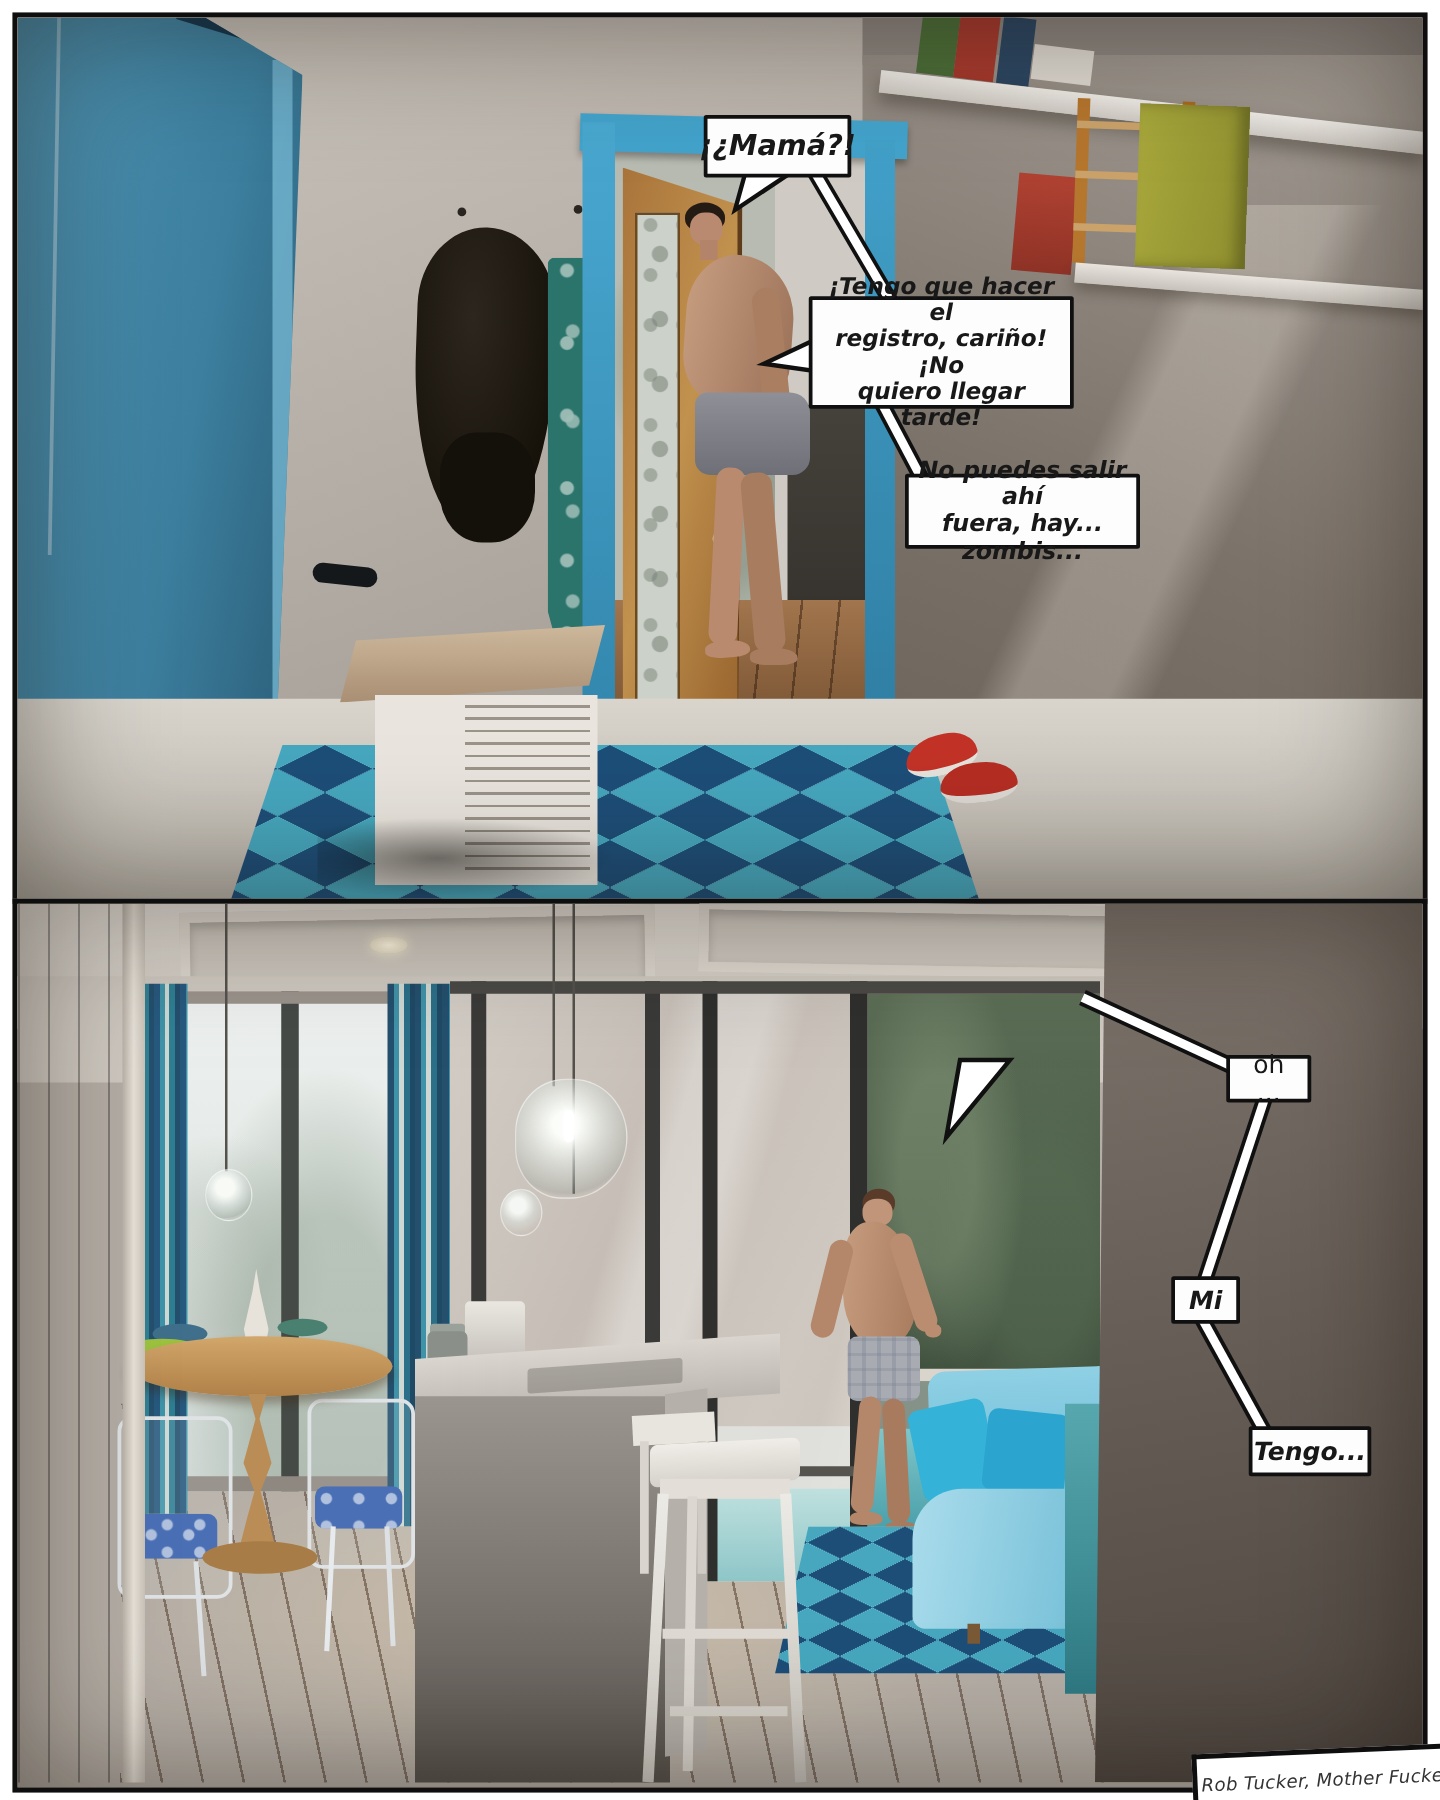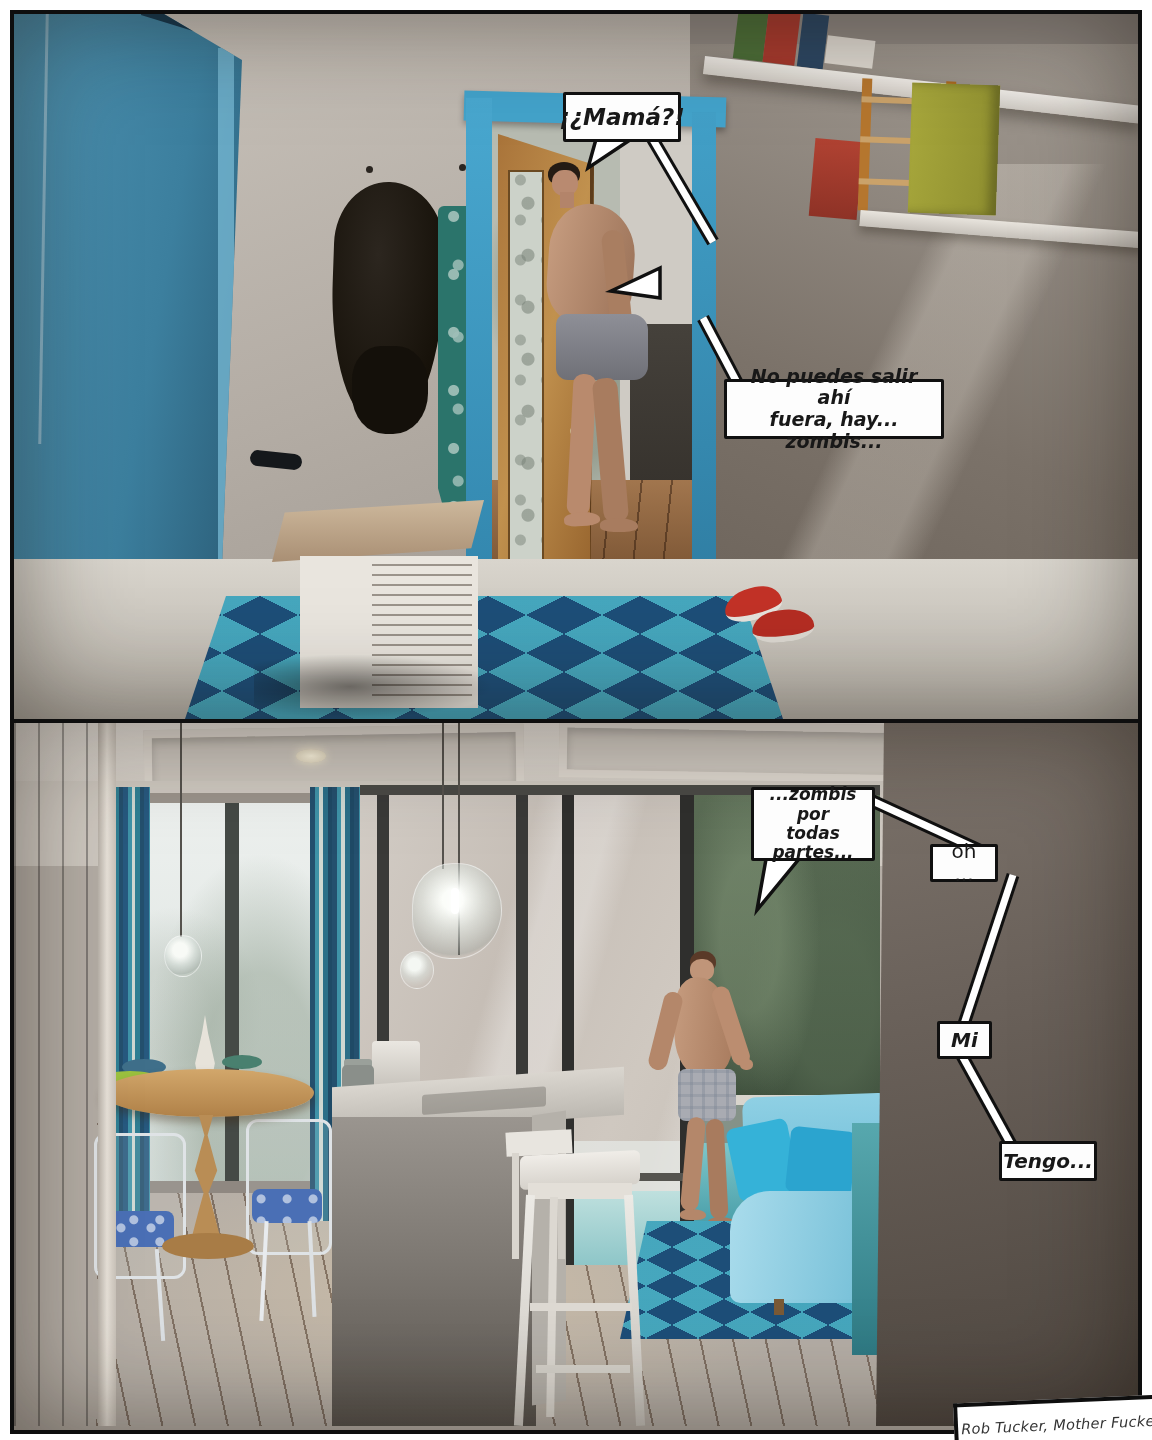--- a/index.html
+++ b/index.html
@@ -265,26 +265,26 @@
       <path d="M960,1052 L1014,1150"></path>
     </g>
     <g fill="#ffffff" stroke="#101010" stroke-width="3.5" stroke-linejoin="miter">
       <polygon points="598,132 588,168 642,132"></polygon>
       <polygon points="660,268 611,291 660,298"></polygon>
       <polygon points="768,848 757,910 808,848"></polygon>
     </g>
   </svg>
 
   <div class="bubble" style="left:563px;top:92px;width:118px;height:50px;font-size:23px;">¡¿Mamá?!</div>
-  <div class="bubble" style="left:724px;top:379px;width:220px;height:60px;font-size:19px;">No puedes salir ahí
+  <div class="bubble" style="left:647px;top:237px;width:212px;height:90px;font-size:18.5px;">¡Tengo que hacer el
+registro, cariño! ¡No
+quiero llegar tarde!</div>
+  <div class="bubble" style="left:724px;top:379px;width:188px;height:60px;font-size:19px;">No puedes salir ahí
 fuera, hay... zombis...</div>
-  <div class="bubble" style="left:751px;top:787px;width:124px;height:74px;font-size:17px;">...zombis por
-todas
-partes...</div>
-  <div class="bubble" style="left:930px;top:844px;width:68px;height:38px;font-size:20px;font-style:normal;font-weight:500;">oh ...</div>
+  <div class="bubble" style="left:981px;top:844px;width:68px;height:38px;font-size:20px;font-style:normal;font-weight:500;">oh ...</div>
   <div class="bubble" style="left:937px;top:1021px;width:55px;height:38px;font-size:20px;">Mi</div>
   <div class="bubble" style="left:999px;top:1141px;width:98px;height:40px;font-size:20px;">Tengo...</div>
 
   <div class="abs" style="left:954px;top:1399px;width:206px;height:44px;background:#ffffff;border-top:4px solid #0e0e0e;border-left:4px solid #0e0e0e;transform:rotate(-2.5deg);z-index:30;display:flex;align-items:center;justify-content:center;">
     <span style="font-style:italic;font-size:14.5px;color:#333;letter-spacing:.3px;white-space:nowrap;">Rob Tucker, Mother Fucker</span>
   </div>
 
 </div>
 
 </body></html>

